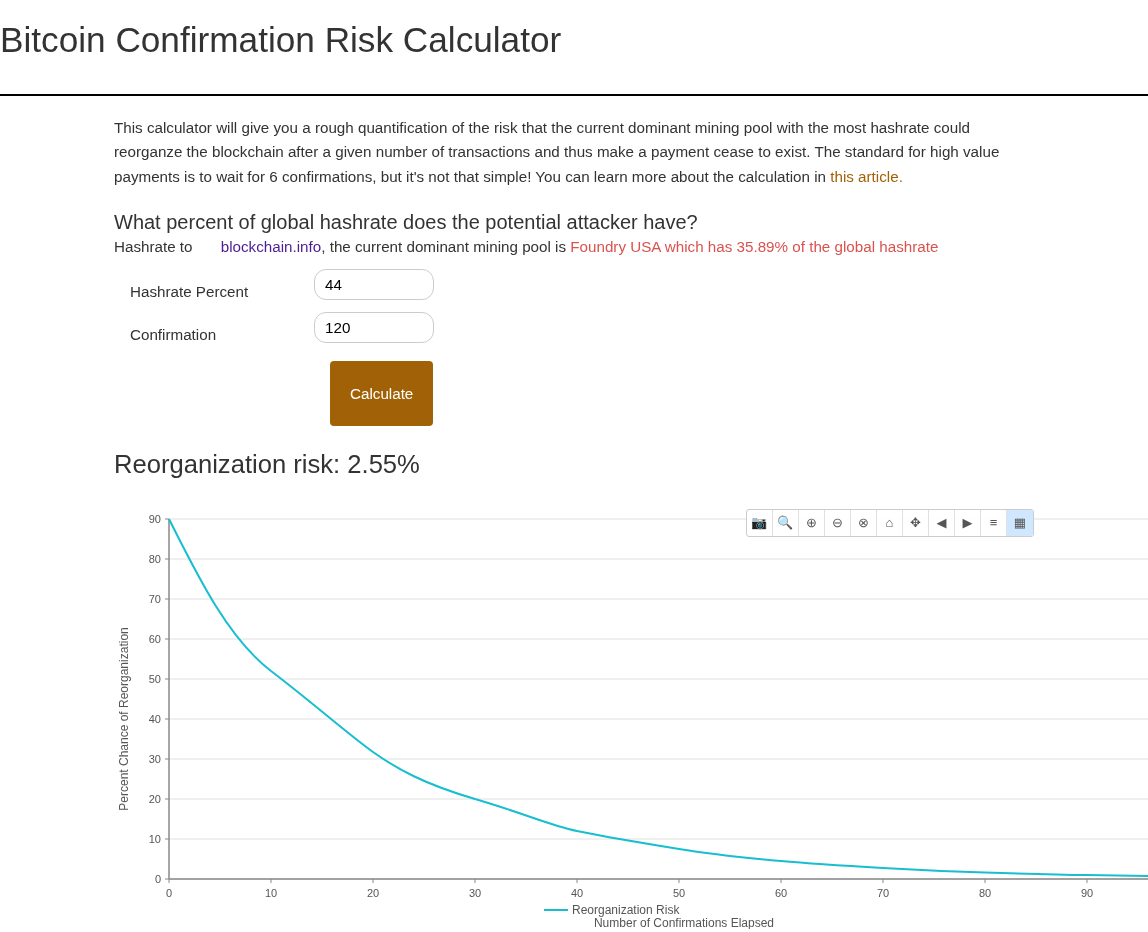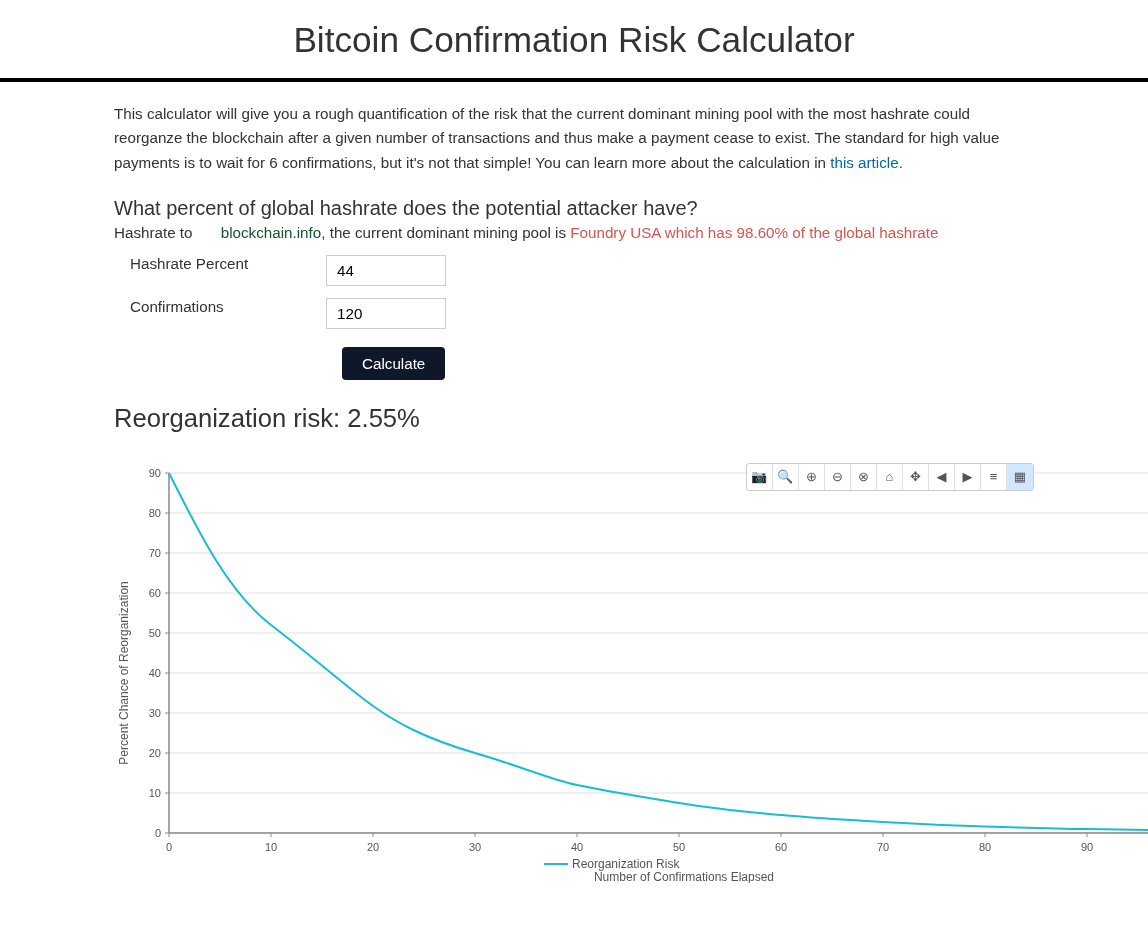--- a/index.html
+++ b/index.html
@@ -2,86 +2,85 @@
 <html><head>
   <meta charset="utf-8">
   <style>
     * { box-sizing: border-box; margin: 0; padding: 0; }
     body {
       font-family: Arial, sans-serif;
       background: #fff;
       color: #333;
     }
     h1 {
-      text-align: center;
+      text-align: left;
       font-weight: 300;
       font-size: 2.2rem;
-      padding: 20px 0 18px;
-      border-bottom: 4px solid #000000;
+      padding: 20px 0 34px;
+      border-bottom: 2px solid #000000;
     }
     .content {
       max-width: 960px;
       margin: 0 auto;
       padding: 20px 20px 40px;
     }
     .description {
       font-size: 0.95rem;
       line-height: 1.6;
       margin-bottom: 22px;
       color: #333;
     }
     .description a {
-      color: #0369a1;
+      color: #a16207;
       text-decoration: none;
     }
     h2 {
       font-size: 1.25rem;
       font-weight: 400;
       margin-bottom: 4px;
     }
     .attacker-info {
       font-size: 0.95rem;
       margin-bottom: 14px;
     }
     .attacker-info a {
-      color: #14532d;
+      color: #4c1d95;
       text-decoration: none;
       padding-left: 24px;
     }
     .dominant-pool {
       color: #d9534f;
       font-weight: normal;
     }
     .form-group {
       display: flex;
-      align-items: flex-start;
+      align-items: flex-end;
       margin-bottom: 12px;
-      gap: 12px;
     }
     .form-label {
       width: 200px;
       font-size: 0.95rem;
       padding-left: 16px;
     }
     .form-input {
       width: 120px;
       padding: 6px 10px;
       font-size: 0.95rem;
       border: 1px solid #ccc;
-      border-radius: 0;
+      border-radius: 12px;
       outline: none;
     }
     .calculate-btn {
       margin-left: 16px;
       margin-top: 6px;
-      background-color: #0f172a;
+      background-color: #a16207;
       color: #fff;
       border: none;
       border-radius: 4px;
-      padding: 8px 20px;
+      padding: 24px 20px;
       font-size: 0.95rem;
       cursor: pointer;
     }
     .result {
       font-size: 1.6rem;
       font-weight: 400;
       margin: 24px 0 10px;
     }
     .chart-container {
       position: relative;
@@ -120,30 +119,30 @@
 
 <div class="content">
 
   <p class="description">
     <span>This calculator will give you a rough quantification of the risk that the current dominant mining pool with the most hashrate could reorganze the blockchain after a given number of transactions and thus make a payment cease to exist. The standard for high value payments is to wait for 6 confirmations, but it's not that simple! You can learn more about the calculation in </span><a href="#">this article.</a>
   </p>
 
   <h2>What percent of global hashrate does the potential attacker have?</h2>
 
   <p class="attacker-info">
-    <span>Hashrate to </span><a href="#">blockchain.info</a><span>, the current dominant mining pool is </span><span class="dominant-pool">Foundry USA which has 98.60% of the global hashrate</span>
+    <span>Hashrate to </span><a href="#">blockchain.info</a><span>, the current dominant mining pool is </span><span class="dominant-pool">Foundry USA which has 35.89% of the global hashrate</span>
   </p>
 
   <div>
     <div class="form-group">
       <label class="form-label">Hashrate Percent</label>
       <input class="form-input" type="text" value="44" style="">
     </div>
     <div class="form-group">
-      <label class="form-label">Confirmations</label>
+      <label class="form-label">Confirmation</label>
       <input class="form-input" type="text" value="120" style="">
     </div>
     <div class="form-group">
       <div style="width:200px; padding-left:16px;"></div>
       <button class="calculate-btn">Calculate</button>
     </div>
   </div>
 
   <div class="result">Reorganization risk: 2.55%</div>
 

